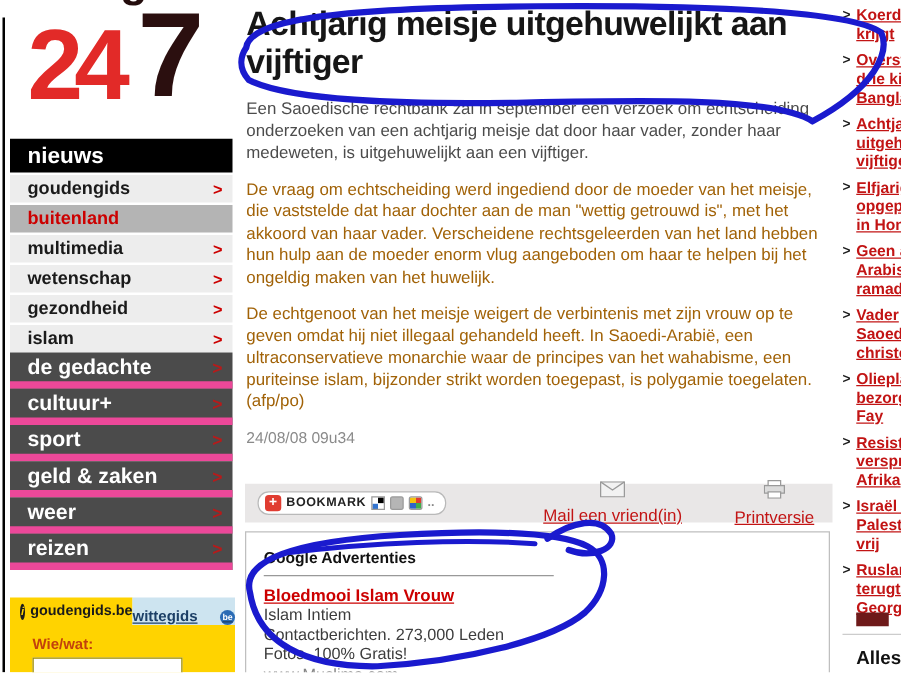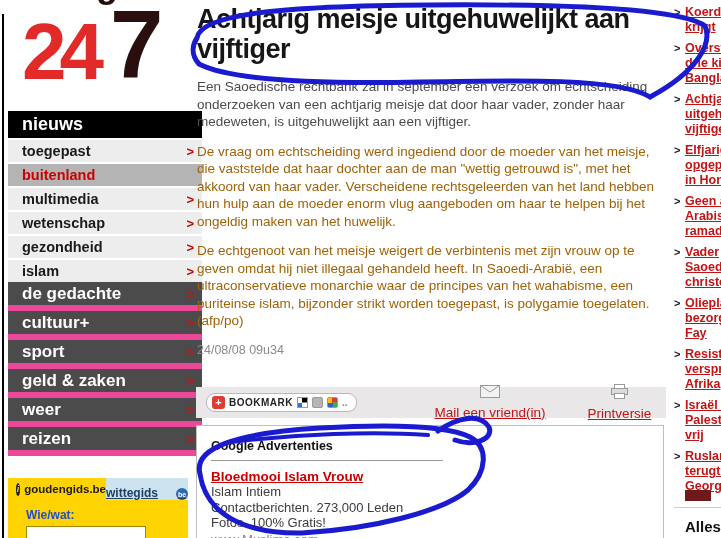--- a/index.html
+++ b/index.html
@@ -10,21 +10,21 @@
   }
   .left-border { position:absolute; left:2px; top:14px; width:2px; height:524px; background:#000; }
 
   
   .logo { position:absolute; left:18px; top:-30px; width:180px; height:140px; }
   .logo .g-frag { position:absolute; left:78px; top:-6px; font-size:36px; font-weight:bold; color:#230c0c; }
   .logo .p1 { position:absolute; left:4px; top:36px; font-size:80px; font-weight:bold; letter-spacing:-7px; color:#e22a28; }
   .logo .p2 { position:absolute; left:92px; top:20px; font-size:96px; font-weight:bold; color:#2b0f0f; }
 
   
-  .nav { position:absolute; left:8px; top:111px; width:194px; }
+  .nav { position:absolute; left:8px; top:111px; width:178px; }
   .nav-header { height:27px; background:#000; color:#fff; font-size:18px; font-weight:bold;
     display:flex; align-items:center; padding-left:14px; }
   .nav-item { position:relative; height:22px; margin-top:2px; background:#ededed; color:#1a1a1a;
     font-size:14.5px; font-weight:bold; display:flex; align-items:center; padding-left:14px; cursor:pointer; }
   .nav-item .arr { position:absolute; right:8px; color:#cc0000; font-size:13px; font-weight:bold; }
   .nav-item.active { background:#b4b4b4; color:#cc0000; }
   .nav-sec { position:relative; height:29px; background:#4b4b4b; border-bottom:6px solid #ec4899;
     color:#fff; font-size:17px; font-weight:bold; display:flex; align-items:center; padding-left:14px; cursor:pointer; }
   .nav-sec .arr { position:absolute; right:8px; color:#b61b1b; font-size:14px; font-weight:bold; }
 
@@ -33,21 +33,21 @@
   .dir-tabs { display:flex; height:22px; }
   .dir-tab1 { width:98px; background:#ffd300; display:flex; align-items:center; gap:4px; padding-left:8px;
     font-size:11.5px; font-weight:bold; color:#1a1a1a; cursor:pointer; }
   .dir-logo { width:13px; height:13px; border-radius:50%; background:#1c1c1c; color:#ffd300;
     font-size:9px; font-weight:bold; font-style:italic; display:flex; align-items:center; justify-content:center; }
   .dir-tab2 { flex:1; background:#cde4f0; display:flex; align-items:flex-end; justify-content:center; gap:18px;
     font-size:12px; font-weight:bold; color:#1c3f66; cursor:pointer;text-decoration:underline; }
   .dir-be { width:12px; height:12px; border-radius:50%; background:#2a6bb5; color:#fff; font-size:7px;
     display:flex; align-items:center; justify-content:center; font-weight:bold; }
   .dir-body { height:38px; background:#ffd300; padding:8px 0 0 18px; }
-  .dir-label { font-size:12px; font-weight:bold; color:#1d4ed8; }
+  .dir-label { font-size:12px; font-weight:bold; color:#c2410c; }
   .dir-input { margin-top:4px; width:120px; height:18px; background:#fff; border:1px solid #9b8a00; }
 
   
   .headline { position:absolute; left:197px; top:4px; width:486px; font-size:27px; line-height:30px;
     font-weight:bold; letter-spacing:-0.5px; color:#161616; }
   .article-text { position:absolute; left:197px; top:78px; width:472px; font-size:13.5px; line-height:17.5px; }
   .article-text p { margin-bottom:12px; color:#4c4c4c; filter:blur(0.35px); }
   .article-text p.blur2 { filter:blur(0.55px); color:#a16207; }
   .timestamp { color:#8a8a8a; font-size:12.5px; filter:blur(0.3px); }
 
@@ -100,21 +100,21 @@
 
   <div class="logo">
     <span class="g-frag">g</span>
     <span class="p1">24</span>
     <span class="p2">7</span>
   </div>
 
   <div class="nav">
     <div class="nav-header">nieuws</div>
     <div class="nav-item">
-      <span>toegepast</span>
+      <span>goudengids</span>
       <span class="arr">&gt;</span>
     </div>
     <div class="nav-item active">
       <span>buitenland</span>
     </div>
     <div class="nav-item">
       <span>multimedia</span>
       <span class="arr">&gt;</span>
     </div>
     <div class="nav-item">

